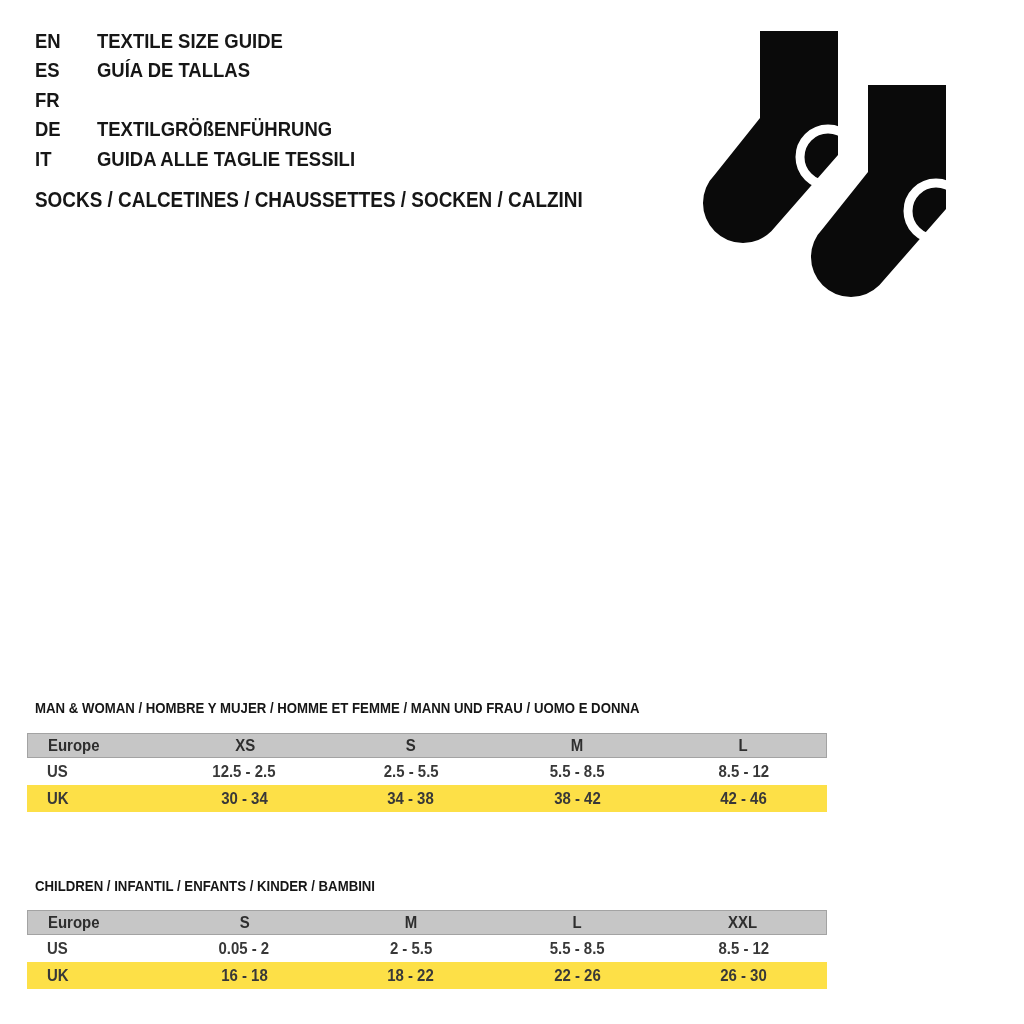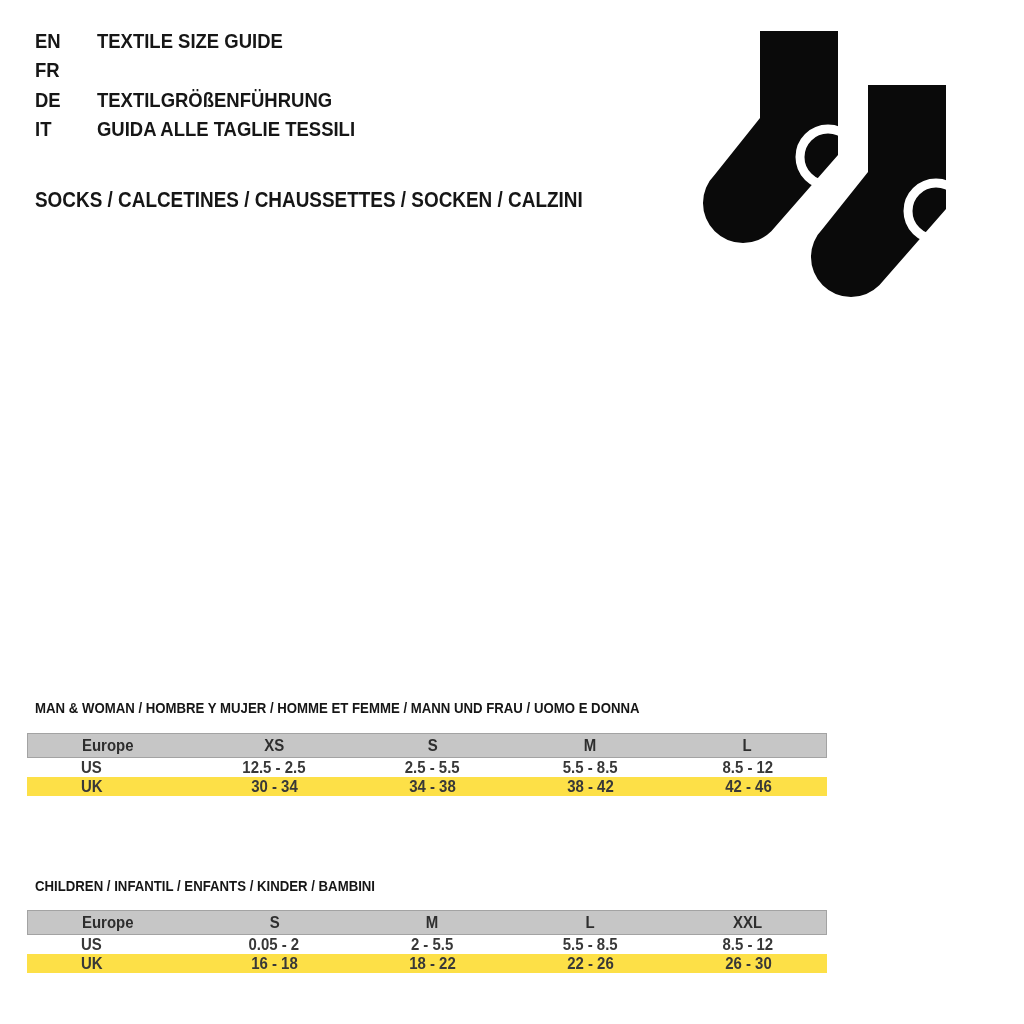--- a/index.html
+++ b/index.html
@@ -19,34 +19,38 @@
   .category{position:absolute;left:35px;top:188px;font-size:21.5px;font-weight:700;color:#161616;}
 
   
   .socks-svg{position:absolute;left:690px;top:20px;}
 
   
   .tbl-title{position:absolute;left:35px;font-size:15px;font-weight:700;color:#161616;}
 
   
   .tbl{position:absolute;left:27px;width:800px;}
-  .row{display:flex;align-items:center;height:19px;}
+  .row{display:flex;align-items:center;height:27px;}
   .row.head{height:25px;background:#c6c6c6;border:1px solid #a3a3a3;box-sizing:border-box;}
   .row.r-even{background:#fde047;}
   .cell{flex:1;text-align:center;font-size:17px;font-weight:700;color:#383838;}
   .row.head .cell{color:#2e2e2e;}
-  .cell.c0{flex:0 0 114px;text-align:left;padding-left:26px;margin-left:28px;}
+  .cell.c0{flex:0 0 114px;text-align:left;padding-left:20px;}
 </style>
 </head>
 <body>
 
 <div class="langs">
   <div class="lang-row">
     <span class="lang-code"><span class="cx l">EN</span></span>
     <span><span class="cx l">TEXTILE SIZE GUIDE</span></span>
+  </div>
+  <div class="lang-row">
+    <span class="lang-code"><span class="cx l">ES</span></span>
+    <span><span class="cx l">GUÍA DE TALLAS</span></span>
   </div>
   <div class="lang-row">
     <span class="lang-code"><span class="cx l">FR</span></span>
   </div>
   <div class="lang-row">
     <span class="lang-code"><span class="cx l">DE</span></span>
     <span><span class="cx l">TEXTILGRÖßENFÜHRUNG</span></span>
   </div>
   <div class="lang-row">
     <span class="lang-code"><span class="cx l">IT</span></span>

